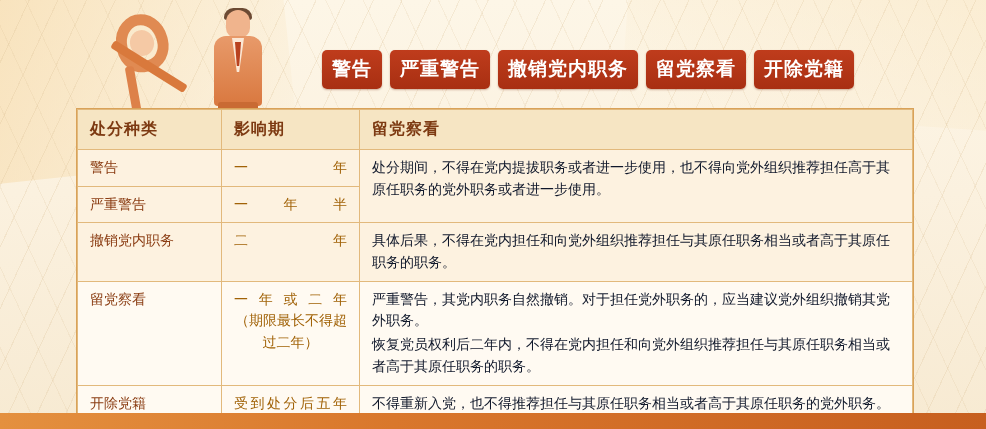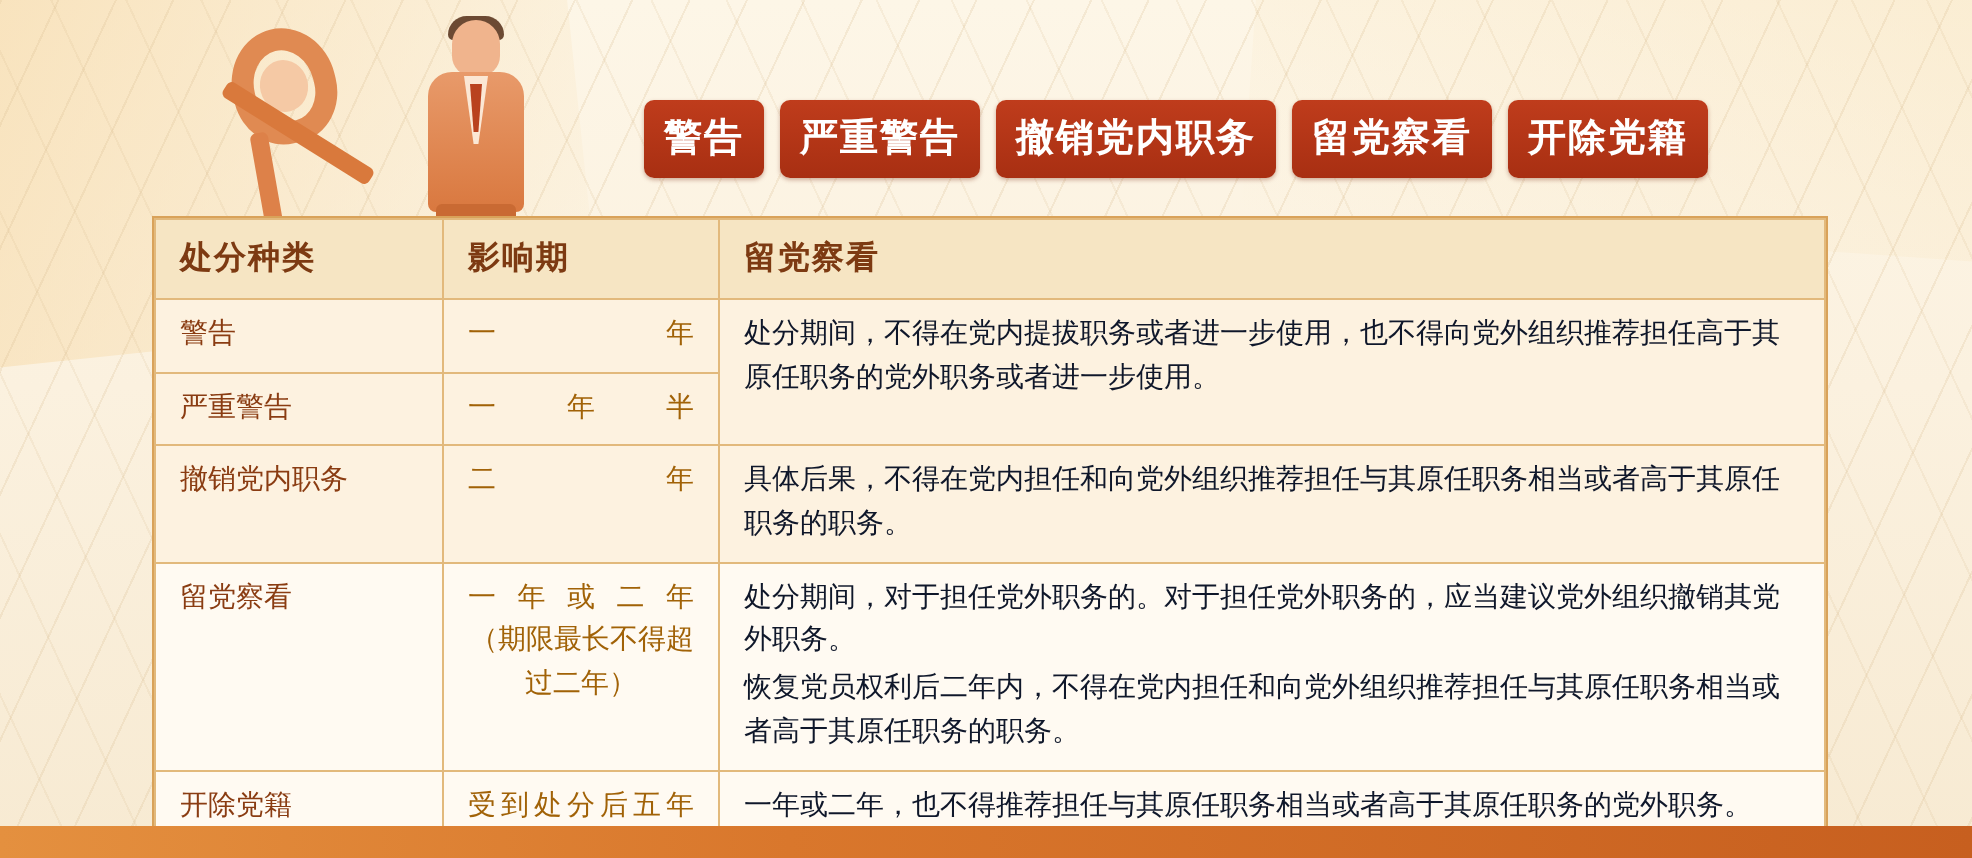--- a/index.html
+++ b/index.html
@@ -314,29 +314,29 @@
             <p>具体后果，不得在党内担任和向党外组织推荐担任与其原任职务相当或者高于其原任职务的职务。</p>
           </td>
         </tr>
         <tr class="even">
           <td class="kind">留党察看</td>
           <td class="period">
             <div>一年或二年</div>
             <div class="center">（期限最长不得超过二年）</div>
           </td>
           <td class="detail">
-            <p>处分期间，对于担任党外职务的。对于担任党外职务的，应当建议党外组织撤销其党外职务。</p>
+            <p>严重警告，其党内职务自然撤销。对于担任党外职务的，应当建议党外组织撤销其党外职务。</p>
             <p>恢复党员权利后二年内，不得在党内担任和向党外组织推荐担任与其原任职务相当或者高于其原任职务的职务。</p>
           </td>
         </tr>
         <tr class="even">
           <td class="kind">开除党籍</td>
           <td class="period">受到处分后五年</td>
           <td class="detail">
-            <p>一年或二年，也不得推荐担任与其原任职务相当或者高于其原任职务的党外职务。</p>
+            <p>不得重新入党，也不得推荐担任与其原任职务相当或者高于其原任职务的党外职务。</p>
           </td>
         </tr>
       </tbody>
     </table>
   </div>
 
   <div class="bottom-bar"></div>
 </div>
 
 </body></html>

